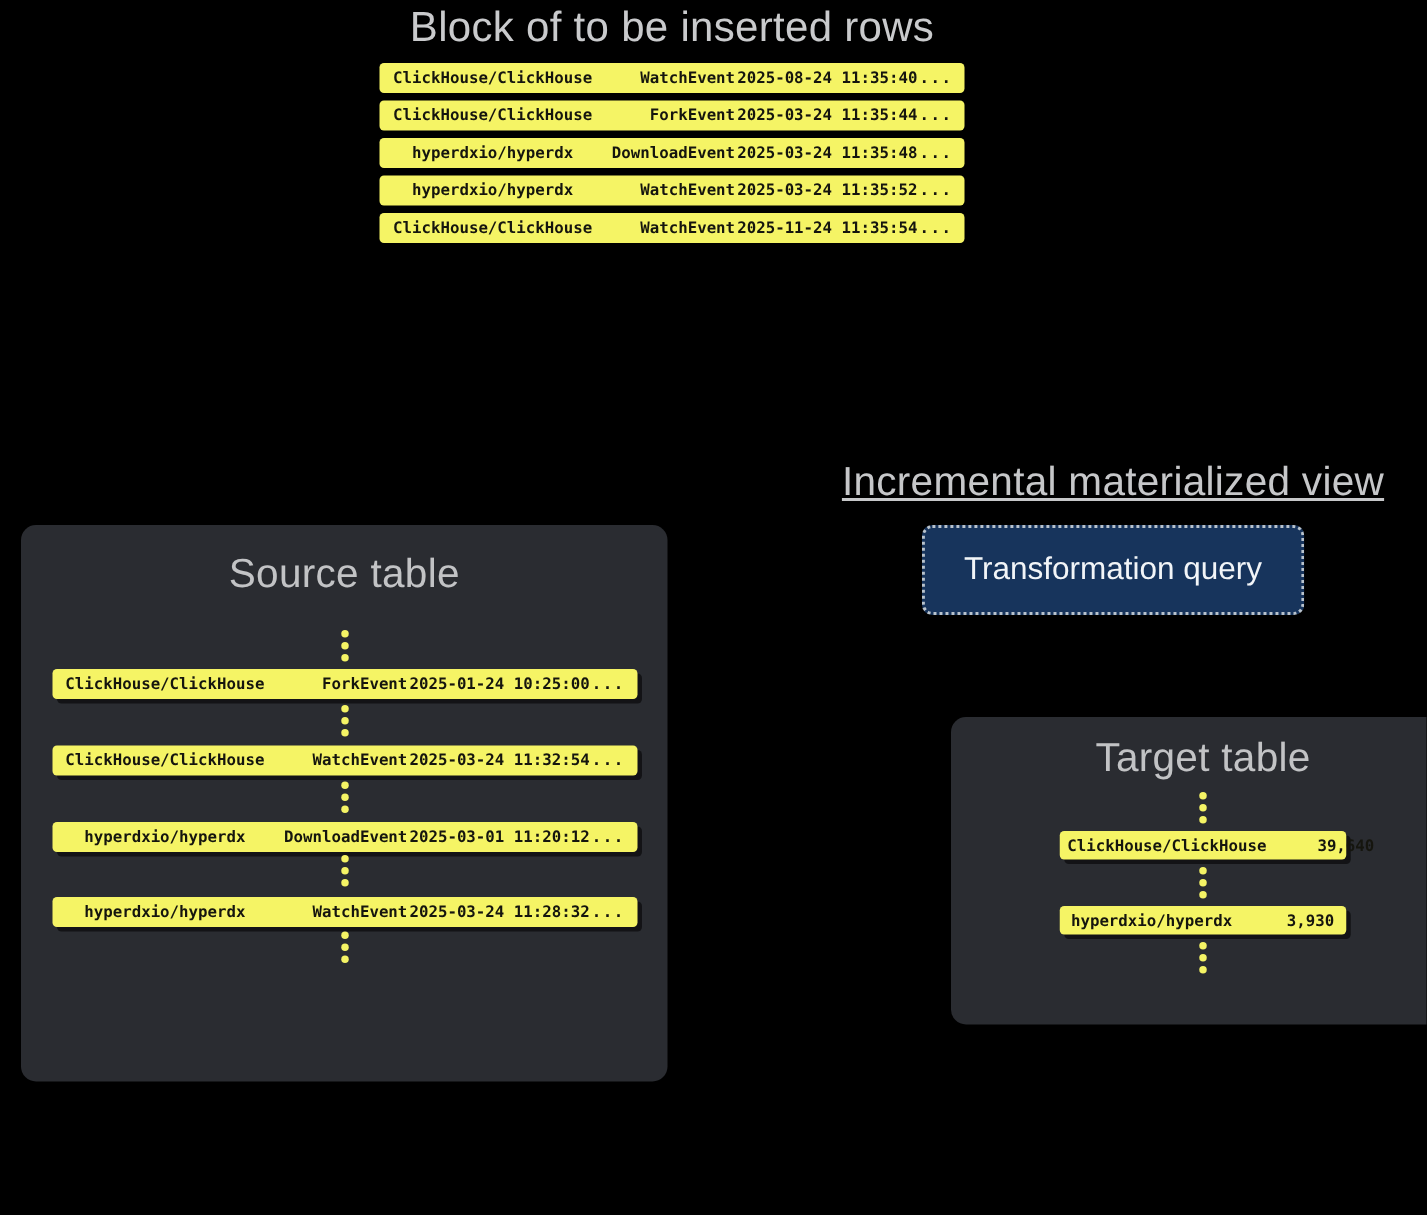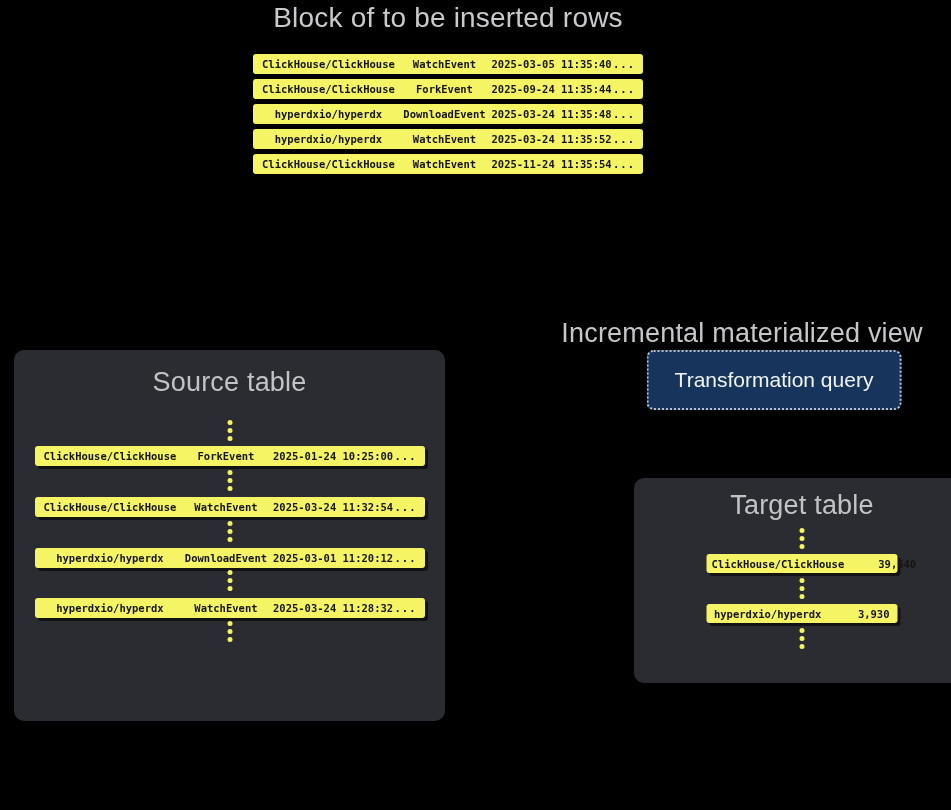--- a/index.html
+++ b/index.html
@@ -36,21 +36,21 @@
     background: #f5f465;
     border-radius: 3px;
     box-shadow: 3px 3px 0 rgba(0,0,0,0.55);
     font-family: "DejaVu Sans Mono", monospace;
     font-weight: bold;
     font-size: 10.5px;
     color: #15150e;
     padding: 0 8px 0 5px;
   }
   .yrow .c-repo  { width: 142px; text-align: center; }
-  .yrow .c-event { width: 92px;  text-align: center; }
+  .yrow .c-event { width: 92px;  text-align: right; }
   .yrow .c-ts    { width: 124px; text-align: center; white-space: nowrap; }
   .yrow .c-more  { flex: 1; text-align: right; letter-spacing: 1px; }
 
   .vdots {
     display: flex;
     flex-direction: column;
     align-items: center;
     gap: 3px;
   }
   .vdots .dot {
@@ -82,21 +82,21 @@
     top: 2px;
     width: 390px;
   }
   .top-block .g-title {
     position: relative;
     left: 50%;
     transform: translateX(-50%);
     width: max-content;
     color: #c9cacc;
     line-height: 32px;
-    margin-bottom: 20px;
+    margin-bottom: 8px;
     font-size: 28px;
   }
   .top-block .rows {
     display: flex;
     flex-direction: column;
     gap: 5px;
   }
 
   
   .source-panel {
@@ -114,28 +114,29 @@
   .sp-row-2  { top: 147px; }
   .sp-dots-3 { top: 171px; }
   .sp-row-3  { top: 198px; }
   .sp-dots-4 { top: 220px; }
   .sp-row-4  { top: 248px; }
   .sp-dots-5 { top: 271px; }
 
   
   .imv-title {
     position: absolute;
-    top: 318px;
+    top: 306px;
     left: 742px;
     transform: translateX(-50%);
+    text-decoration: underline;
   }
   .tq-box {
     position: absolute;
     top: 350px;
-    left: 774px;
+    left: 742px;
     transform: translateX(-50%);
     box-sizing: border-box;
     height: 60px;
     min-width: 254px;
     background: #17345c;
     border: 2px dotted #b9c3cd;
     border-radius: 7px;
     display: flex;
     align-items: center;
     justify-content: flex-start;
@@ -184,27 +185,27 @@
 <body>
 
 <div class="stage">
 
   <section class="top-block">
     <h2 class="g-title">Block of to be inserted rows</h2>
     <div class="rows">
       <div class="yrow">
         <span class="c-repo">ClickHouse/ClickHouse</span>
         <span class="c-event">WatchEvent</span>
-        <span class="c-ts">2025-03-05 11:35:40</span>
+        <span class="c-ts">2025-08-24 11:35:40</span>
         <span class="c-more">...</span>
       </div>
       <div class="yrow">
         <span class="c-repo">ClickHouse/ClickHouse</span>
         <span class="c-event">ForkEvent</span>
-        <span class="c-ts">2025-09-24 11:35:44</span>
+        <span class="c-ts">2025-03-24 11:35:44</span>
         <span class="c-more">...</span>
       </div>
       <div class="yrow">
         <span class="c-repo">hyperdxio/hyperdx</span>
         <span class="c-event">DownloadEvent</span>
         <span class="c-ts">2025-03-24 11:35:48</span>
         <span class="c-more">...</span>
       </div>
       <div class="yrow">
         <span class="c-repo">hyperdxio/hyperdx</span>

